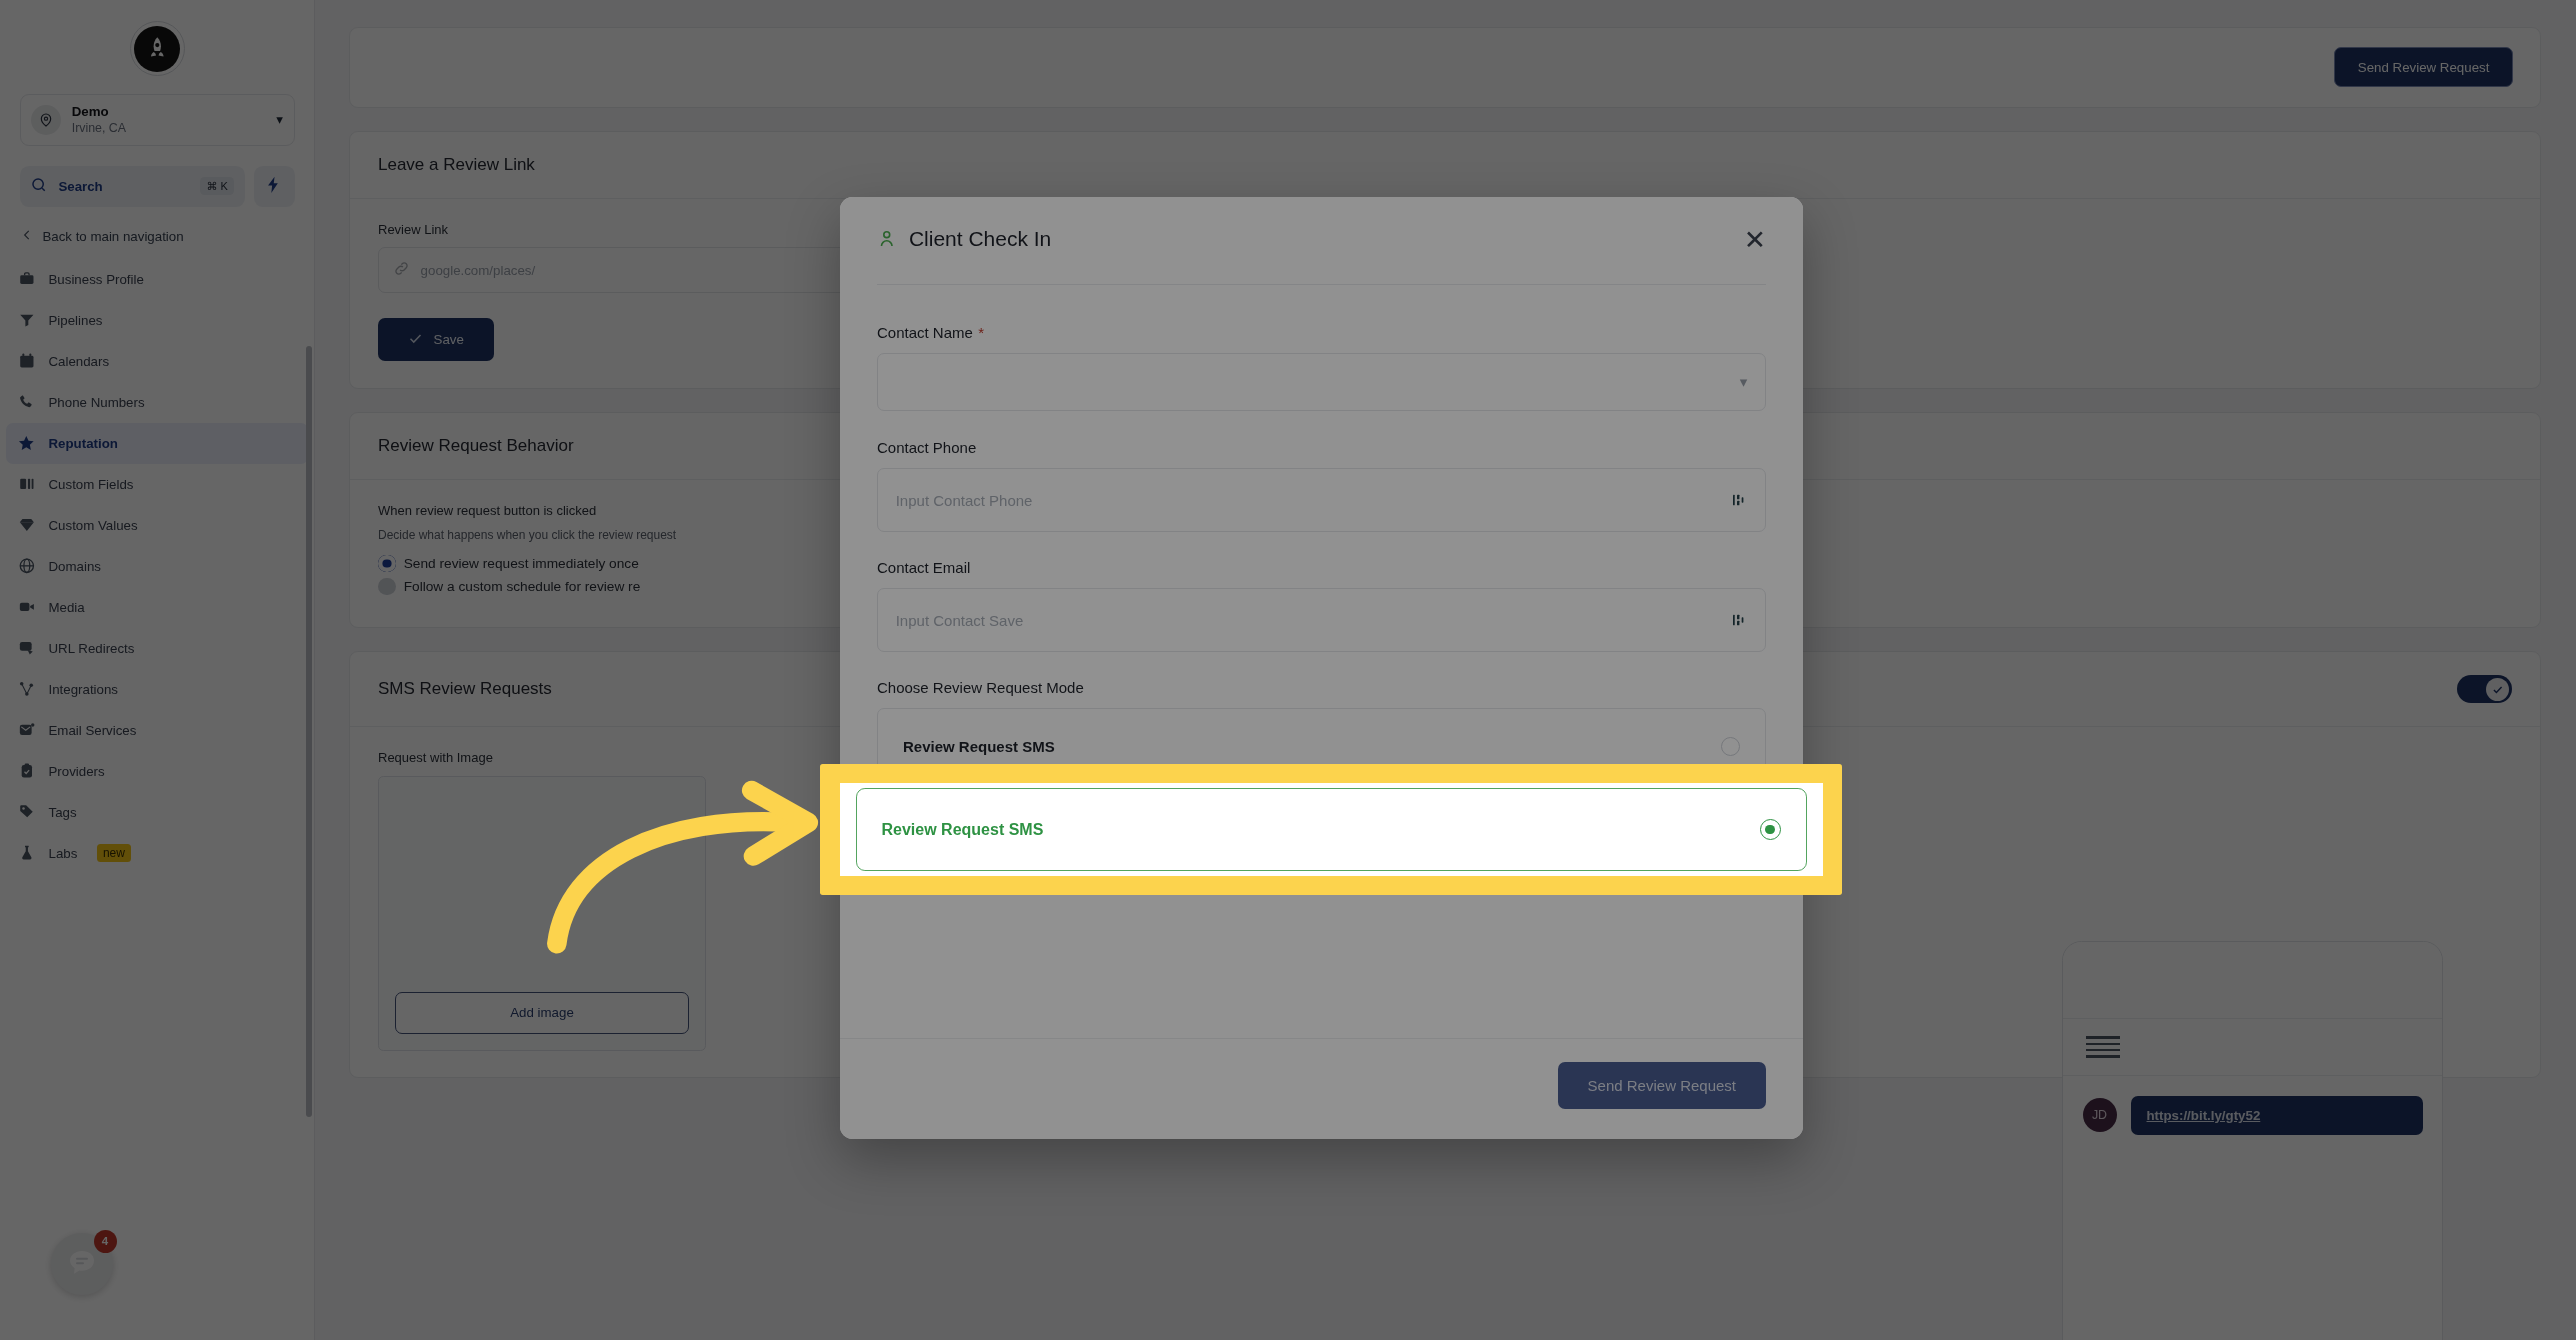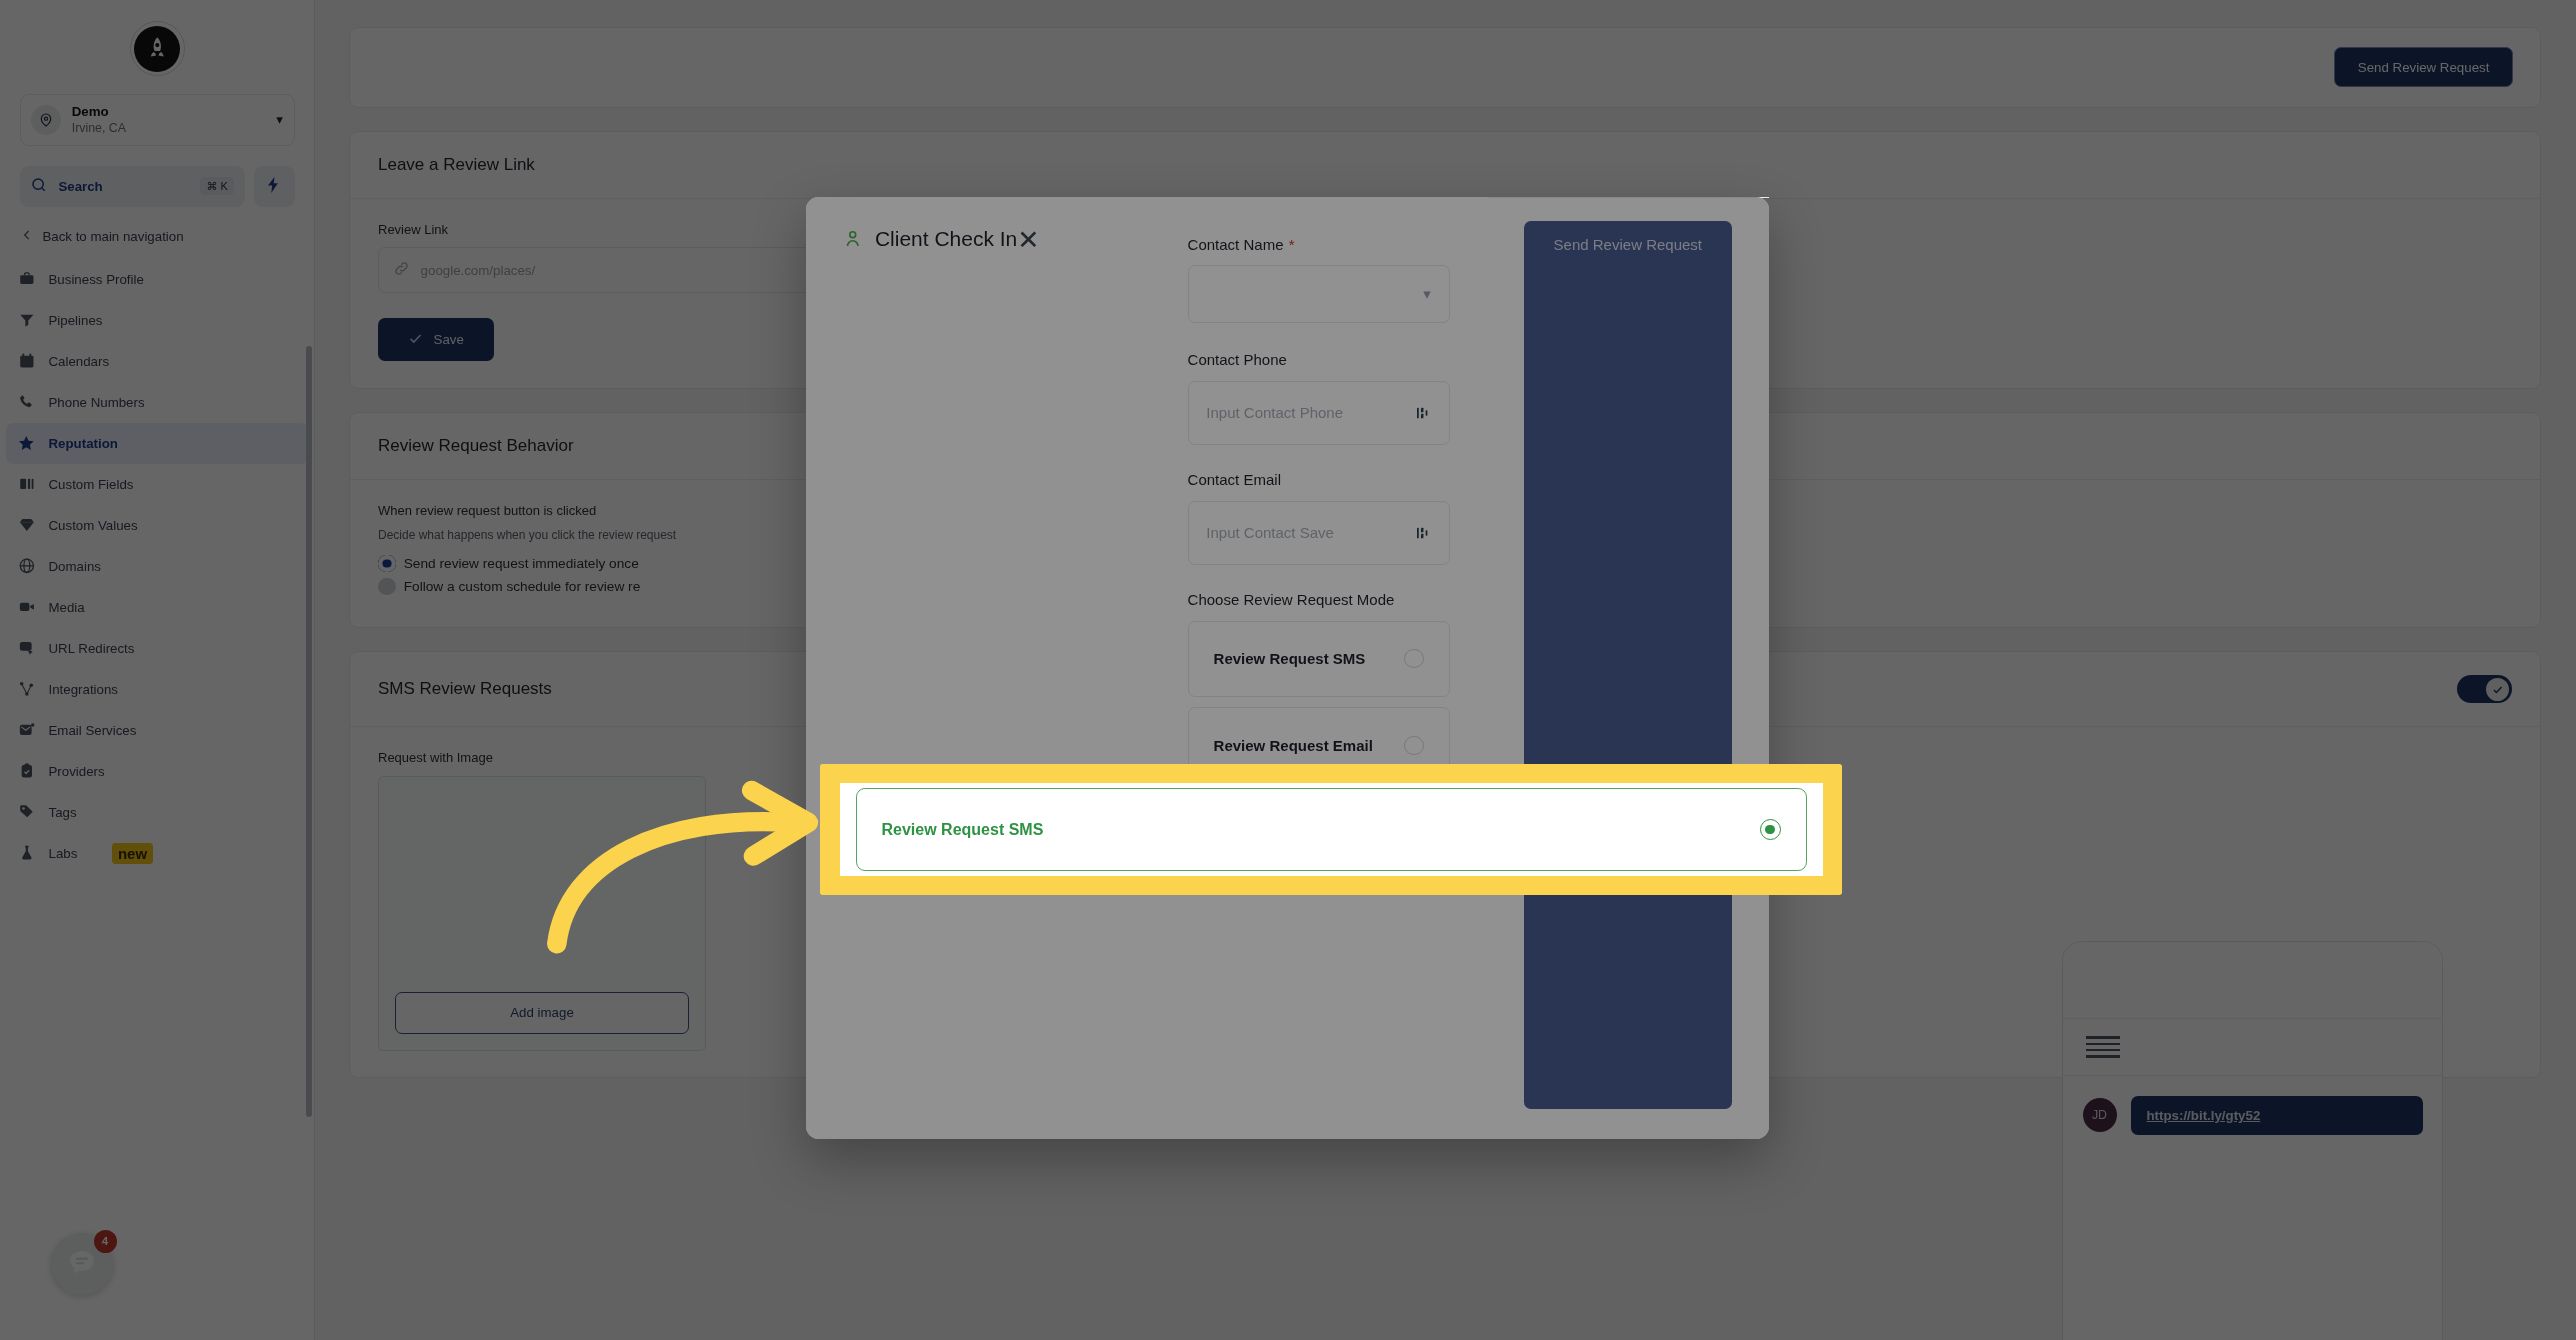--- a/index.html
+++ b/index.html
@@ -78,22 +78,22 @@
   .nav-list { margin-top: 14px; padding: 0 6px; flex: 1; overflow: hidden; }
   .nav-item {
     display: flex; align-items: center; gap: 12.4px;
     height: 41px; padding: 0 10.6px; border-radius: 7px;
     font-size: 13.3px; color: #3b4251;
   }
   .nav-item .ico { width: 19.5px; height: 19.5px; flex: 0 0 19.5px; display:flex; align-items:center; justify-content:center; color:#4b5563; }
   .nav-item.active { background: #eaeefb; color: #1f3c88; font-weight: 600; }
   .nav-item.active .ico { color: #1f3c88; }
   .badge-new {
-    background: #f5c518; color: #3a2f00; font-size: 15px; font-weight: 700;
-    border-radius: 3.5px; padding: 1.8px 6.2px; margin-left: 22px;
+    background: #f5c518; color: #3a2f00; font-size: 12px; font-weight: 400;
+    border-radius: 3.5px; padding: 1.8px 6.2px; margin-left: 7px;
   }
 
   .chat-fab {
     position: absolute; left: 51px; bottom: 46px;
     width: 62px; height: 62px; border-radius: 50%;
     background: #e9eaec; display: flex; align-items: center; justify-content: center;
     box-shadow: 0 1.8px 7px rgba(0,0,0,.18);
   }
   .chat-fab svg { width: 32px; height: 32px; color: #ffffff; }
   .fab-badge {
@@ -182,24 +182,24 @@
     flex: 0 0 34px;
   }
   .msg-bubble {
     background: #1e3365; color: #dfe4ef; border-radius: 7px;
     padding: 12.4px 16px; font-size: 13.3px; text-decoration: underline; flex: 1; font-weight: bold;
   }
 
   
   .modal {
     position: absolute; z-index: 60;
-    left: 806px; top: 197px; width: 963px; height: 942px;
+    left: 840px; top: 197px; width: 963px; height: 942px;
     background: #ffffff; border-radius: 12.4px;
     box-shadow: 0 21px 53px rgba(0,0,0,.30);
-    display: flex; 
+    display: flex; flex-direction: column;
   }
   
   .modal-dim { position: absolute; inset: 0; background: rgba(0,0,0,0.43); border-radius: 12.4px; z-index: 5; pointer-events: none; }
 
   .modal-head { padding: 30px 37px 0; display: flex; align-items: flex-start; }
   .modal-title { display: flex; align-items: center; gap: 12.4px; font-size: 21px; color: #1f232b; flex: 1; }
   .modal-title .person { color: #4caf50; display: flex; }
   .modal-close { color: #3c4350; font-size: 26.6px; line-height: 1; }
   .modal-rule { margin: 30px 37px 0; border-top: 0.9px solid #e8eaee; }
   .modal-body { padding: 26.6px 37px 0; flex: 1; }

